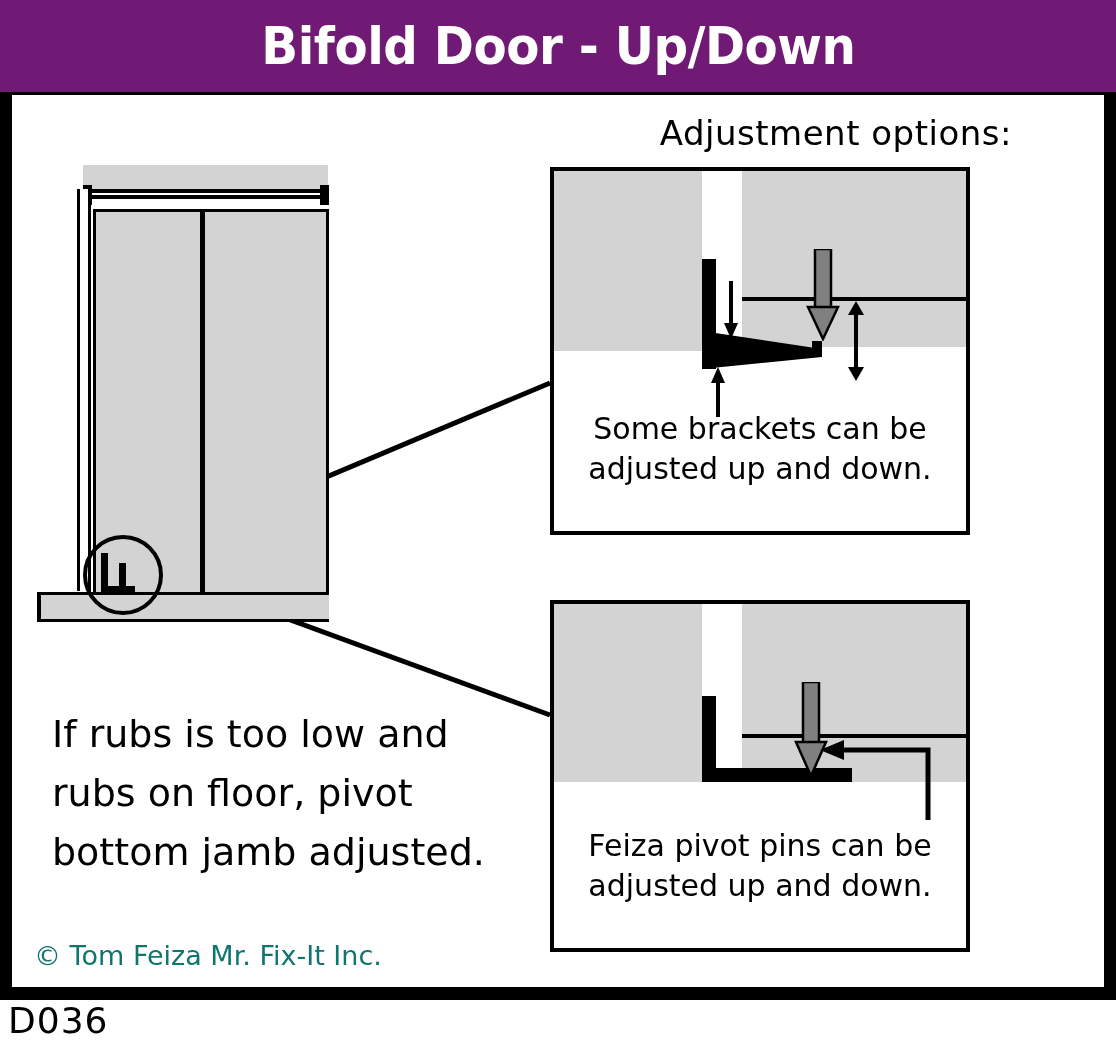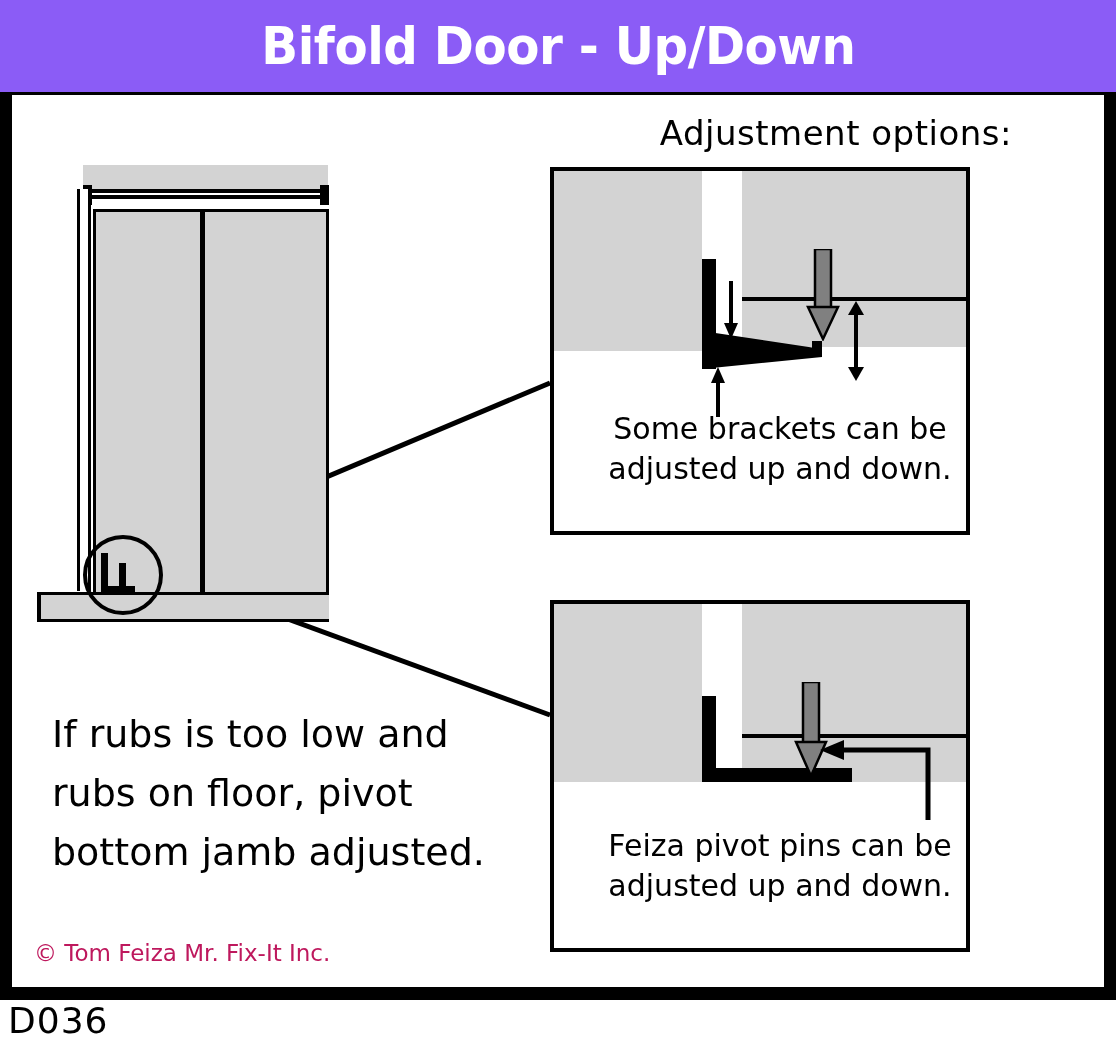--- a/index.html
+++ b/index.html
@@ -34,21 +34,21 @@
   
   .title-bar {
     position: absolute;
     left: 0;
     top: 0;
     width: 1116px;
     height: 92px;
     display: flex;
     align-items: center;
     justify-content: center;
-    background: #8b5cf6;
+    background: #701a75;
   }
   .title-text {
     color: #ffffff;
     font-family: "DejaVu Sans", sans-serif;
     font-weight: bold;
     font-size: 52px;
     letter-spacing: -0.5px;
     white-space: nowrap;
     transform: scaleX(0.93);
   }
@@ -240,21 +240,20 @@
   #panel-bottom {
     left: 538px;
     top: 505px;
     width: 420px;
     height: 352px;
   }
   .dp-inner {
     position: relative;
     width: 100%;
     height: 100%;
-    padding-left: 40px;
   }
   .gray {
     position: absolute;
     background: #d3d3d3;
   }
   .blk {
     position: absolute;
     background: #000000;
   }
   .panel-caption {
@@ -279,22 +278,22 @@
     line-height: 1.55;
     color: #000000;
   }
 
   
   .copyright {
     position: absolute;
     left: 22px;
     top: 845px;
     font-family: "DejaVu Sans", sans-serif;
-    font-size: 23px;
-    color: #be185d;
+    font-size: 27px;
+    color: #0f766e;
   }
 
   
   .code-label {
     position: absolute;
     left: 8px;
     top: 1000px;
     font-family: "DejaVu Sans", sans-serif;
     font-size: 36px;
     color: #000000;

